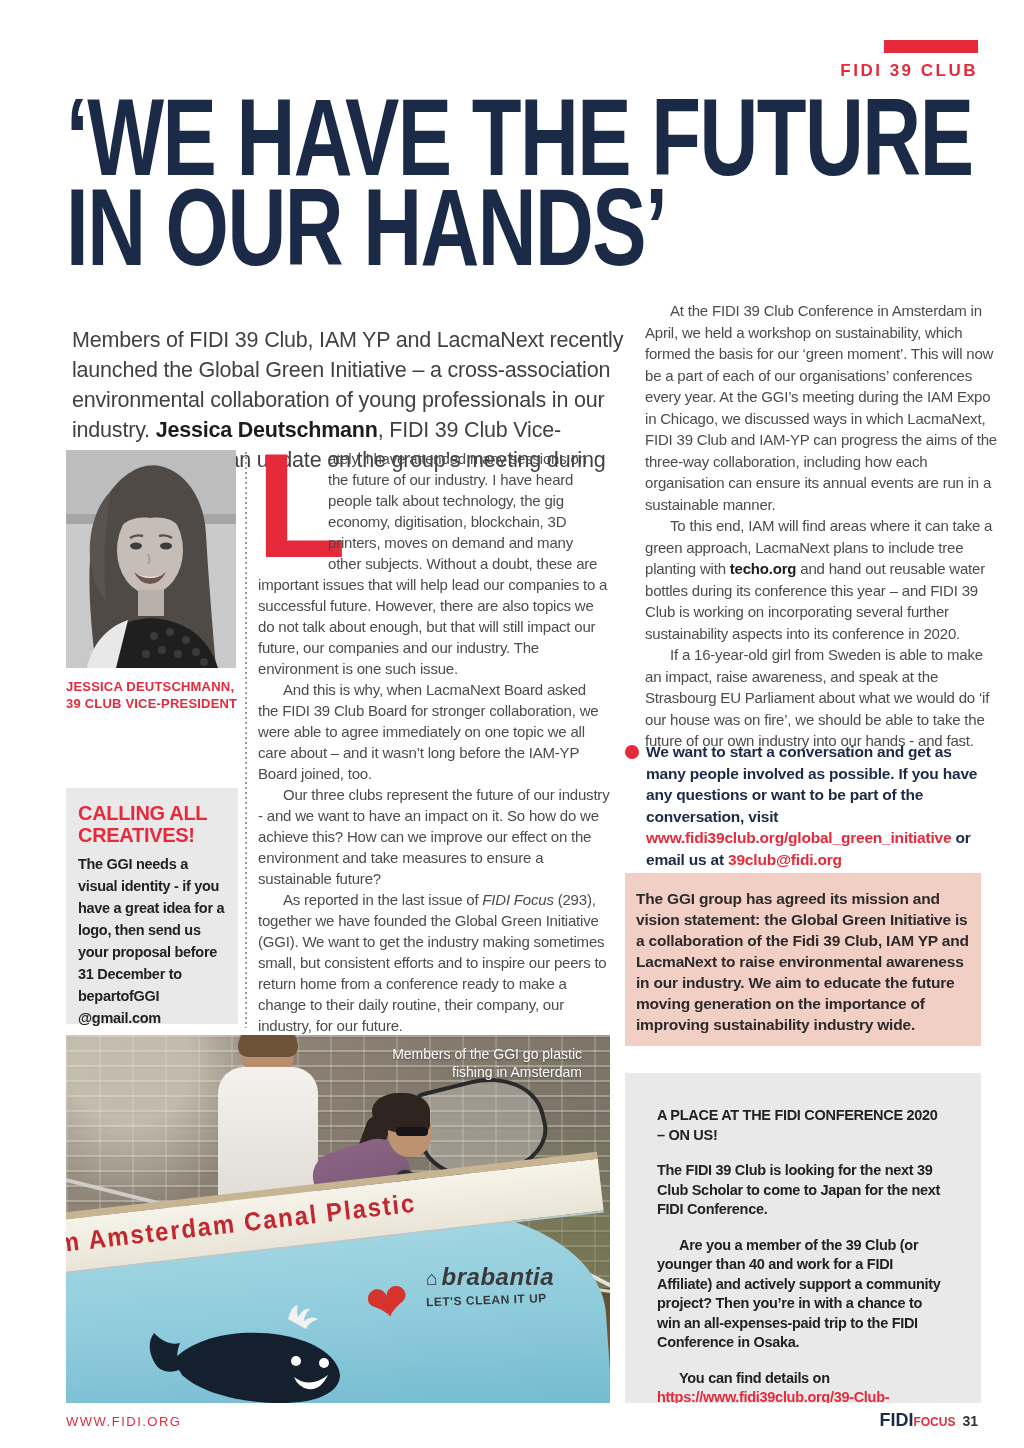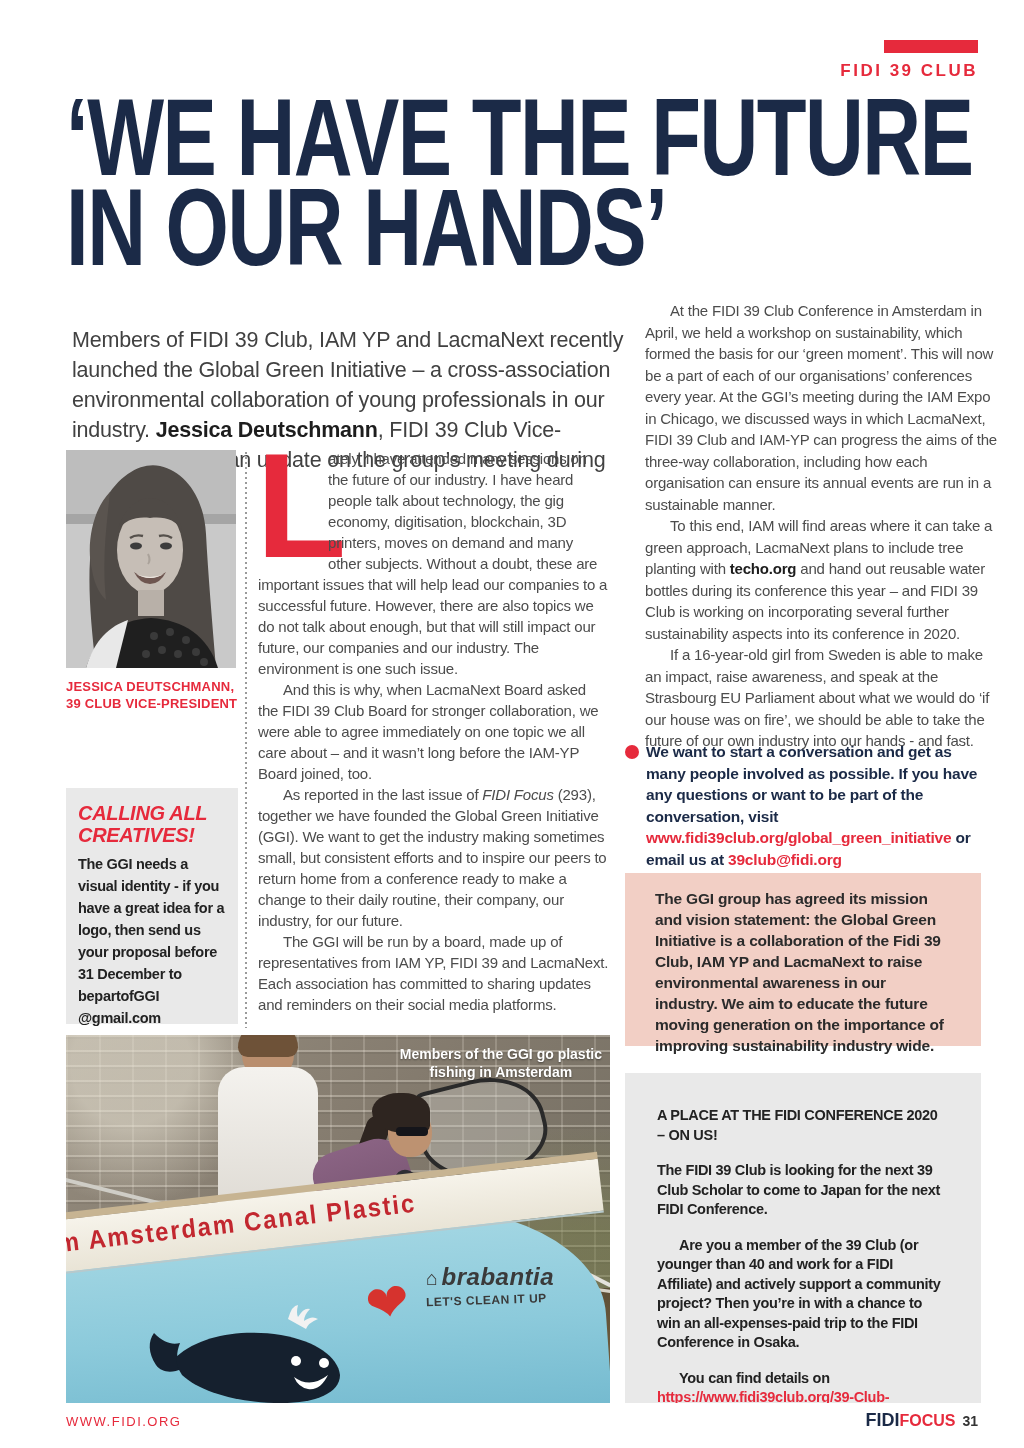--- a/index.html
+++ b/index.html
@@ -23,21 +23,21 @@
     font-size:110px;line-height:90px;letter-spacing:-2px;white-space:nowrap;
     transform:scaleX(0.74);transform-origin:0 0;
   }
   
   .intro{position:absolute;left:72px;top:303px;width:552px;font-size:21.5px;line-height:30px;color:#414141;letter-spacing:-0.2px;}
   .intro b{color:#1d1d1d;}
   
   .sidebar-photo{position:absolute;left:66px;top:450px;width:170px;height:218px;overflow:hidden;}
   .sidebar-caption{position:absolute;left:66px;top:678px;color:var(--red);font-weight:bold;font-size:13px;line-height:17px;letter-spacing:0.2px;}
   .creatives-box{position:absolute;left:66px;top:788px;width:172px;height:236px;background:var(--graybox);padding:14px 12px;box-sizing:border-box;}
-  .creatives-title{color:var(--red);font-weight:bold;font-size:20px;line-height:22px;margin:0 0 7px 0;letter-spacing:-0.3px;font-style:italic;}
+  .creatives-title{color:var(--red);font-weight:bold;font-size:20px;line-height:22px;margin:0 0 7px 0;letter-spacing:-0.3px;}
   .creatives-body{font-weight:bold;font-size:14.5px;line-height:22px;color:var(--dark);letter-spacing:-0.3px;margin:0;}
   
   .divider{position:absolute;left:245px;top:452px;height:576px;width:2px;
     background:repeating-linear-gradient(to bottom,#9a9a9a 0 2px,transparent 2px 5px);}
   
   .article{position:absolute;left:258px;top:448px;width:352px;font-size:15px;line-height:21px;color:var(--body);letter-spacing:-0.2px;}
   .article p{margin:0;}
   .indent{text-indent:25px;}
   .dropcap{
     float:left;color:var(--red);font-weight:bold;font-size:148px;line-height:104px;
@@ -49,39 +49,39 @@
   .right-col p{margin:0;}
   .right-col b{color:#1d1d1d;}
   .bullet-para{
     position:absolute;left:625px;top:741px;width:356px;box-sizing:border-box;
     padding-left:21px;font-weight:bold;color:var(--navy);font-size:15.5px;line-height:21.5px;letter-spacing:-0.2px;
   }
   .bullet-dot{position:absolute;left:0;top:4px;width:14px;height:14px;border-radius:50%;background:var(--red);}
   .red-link{color:var(--red);font-weight:bold;text-decoration:none;cursor:pointer;}
   .mission-box{
     position:absolute;left:625px;top:873px;width:356px;height:173px;background:var(--pinkbox);
-    padding:15px 30px;box-sizing:border-box;font-weight:bold;font-size:15.5px;line-height:21px;
+    padding:15px 11px;box-sizing:border-box;font-weight:bold;font-size:15.5px;line-height:21px;
     color:#2b2b2b;letter-spacing:-0.2px;
   }
   .scholar-box{position:absolute;left:625px;top:1073px;width:356px;height:330px;background:var(--graybox);padding:17px 16px;box-sizing:border-box;overflow:hidden;}
   .scholar-title{color:var(--red);font-weight:bold;font-size:23.5px;line-height:26px;letter-spacing:-0.5px;margin:0 0 10px 0;}
   .scholar-box p{font-weight:bold;font-size:14.5px;line-height:19.5px;color:var(--dark);letter-spacing:-0.3px;margin:16px;}
   .scholar-box .indent{text-indent:22px;}
   
   .photo{
     position:absolute;left:66px;top:1035px;width:544px;height:368px;overflow:hidden;
     background-color:#837b6f;
     background-image:
       radial-gradient(circle at 12% 8%, rgba(235,230,215,0.55) 0 60px, rgba(235,230,215,0) 140px),
       radial-gradient(circle at 95% 75%, rgba(120,128,70,0.45) 0 80px, rgba(120,128,70,0) 190px),
       repeating-linear-gradient(to bottom, rgba(235,228,216,0.35) 0 2px, rgba(0,0,0,0.06) 2px 4px, transparent 4px 15px),
       repeating-linear-gradient(to right, rgba(235,228,216,0.22) 0 2px, transparent 2px 33px),
       linear-gradient(135deg,#978e80 0%,#837a6d 45%,#6e6a5e 100%);
   }
-  .photo-caption{position:absolute;right:8px;top:10px;color:#ffffff;font-weight:bold;font-size:14px;line-height:18px;text-align:center;text-shadow:0 1px 2px rgba(0,0,0,0.45);z-index:9;}
+  .photo-caption{position:absolute;right:28px;top:10px;color:#ffffff;font-weight:normal;font-size:14px;line-height:18px;text-align:right;text-shadow:0 1px 2px rgba(0,0,0,0.45);z-index:9;}
   .water{position:absolute;right:0;bottom:0;width:170px;height:115px;background:linear-gradient(#5d4f36,#6e5c3e 60%,#4e4229);z-index:1;}
   .pole-left{position:absolute;left:-20px;top:138px;width:240px;height:4px;background:#cfcdc6;transform:rotate(14deg);transform-origin:0 0;z-index:2;}
   .man-torso{position:absolute;left:152px;top:32px;width:100px;height:155px;background:linear-gradient(#f4f2ee,#ddd9d2);border-radius:26px 26px 10px 10px;z-index:3;}
   .man-head{position:absolute;left:176px;top:-6px;width:52px;height:52px;border-radius:50%;background:#b98e6e;z-index:3;}
   .man-hair{position:absolute;left:172px;top:-12px;width:60px;height:34px;border-radius:30px 30px 12px 12px;background:#6e5238;z-index:4;}
   .man-jeans{position:absolute;left:156px;top:182px;width:92px;height:130px;background:linear-gradient(#5b7fa8,#46648c);border-radius:6px;z-index:3;}
   .woman-torso{position:absolute;left:256px;top:108px;width:96px;height:115px;background:linear-gradient(#8a6383,#6e4d68);border-radius:24px 30px 12px 12px;transform:rotate(-18deg);z-index:4;}
   .woman-head{position:absolute;left:322px;top:72px;width:44px;height:50px;border-radius:50% 50% 46% 46%;background:#bd9271;z-index:5;}
   .woman-hair{position:absolute;left:306px;top:58px;width:58px;height:40px;border-radius:50% 50% 20% 60%;background:#2e2520;z-index:5;}
   .woman-pony{position:absolute;left:296px;top:80px;width:24px;height:46px;border-radius:12px;background:#2e2520;transform:rotate(20deg);z-index:4;}
@@ -109,21 +109,21 @@
   .heart{position:absolute;left:300px;bottom:74px;font-size:52px;color:#d6332e;transform:rotate(-10deg);z-index:8;line-height:1;}
   .brab{position:absolute;left:360px;bottom:96px;z-index:8;color:#3a3a3a;}
   .brab-name{font-size:24px;font-weight:bold;letter-spacing:0.5px;font-style:italic;}
   .brab-logo{display:inline-block;font-size:20px;font-weight:bold;margin-right:3px;}
   .brab-tag{font-size:12px;font-weight:bold;letter-spacing:0.5px;margin-top:2px;transform:rotate(-2deg);}
   .rope{position:absolute;right:-4px;bottom:118px;width:120px;height:3px;background:#d8d4c8;transform:rotate(8deg);z-index:6;}
   
   .footer-left{position:absolute;left:66px;top:1414px;color:var(--red);font-weight:normal;font-size:13px;letter-spacing:1.5px;}
   .footer-right{position:absolute;right:46px;top:1410px;font-weight:bold;}
   .footer-right .fidi{color:var(--navy);font-size:18px;}
-  .footer-right .focus{color:var(--red);font-size:16px;margin-top:48px;}
+  .footer-right .focus{color:var(--red);font-size:12px;margin-top:48px;}
   .footer-right .pg{color:#333;font-size:14px;margin-left:7px;}
 </style>
 </head>
 <body>
 
 <div class="page">
 
   <div class="tag-bar"></div>
   <div class="tag-text">FIDI 39 CLUB</div>
   <div class="headline">
@@ -172,20 +172,21 @@
   <div class="creatives-box">
     <p class="creatives-title">CALLING ALL CREATIVES!</p>
     <p class="creatives-body">The GGI needs a visual identity - if you have a great idea for a logo, then send us your proposal before 31 December to bepartofGGI @gmail.com</p>
   </div>
 
   <div class="divider"></div>
 
   <div class="article">
     <p><span class="dropcap">L</span><span>ately, I have attended many sessions on the future of our industry. I have heard people talk about technology, the gig economy, digitisation, blockchain, 3D printers, moves on demand and many other subjects. Without a doubt, these are important issues that will help lead our companies to a successful future. However, there are also topics we do not talk about enough, but that will still impact our future, our companies and our industry. The environment is one such issue.</span></p>
     <p class="indent"><span>And this is why, when LacmaNext Board asked the FIDI 39 Club Board for stronger collaboration, we were able to agree immediately on one topic we all care about – and it wasn’t long before the IAM-YP Board joined, too.</span></p>
+    <p class="indent"><span>Our three clubs represent the future of our industry - and we want to have an impact on it. So how do we achieve this? How can we improve our effect on the environment and take measures to ensure a sustainable future?</span></p>
     <p class="indent"><span>As reported in the last issue of </span><span class="ital">FIDI Focus</span><span> (293), together we have founded the Global Green Initiative (GGI). We want to get the industry making sometimes small, but consistent efforts and to inspire our peers to return home from a conference ready to make a change to their daily routine, their company, our industry, for our future.</span></p>
     <p class="indent"><span>The GGI will be run by a board, made up of representatives from IAM YP, FIDI 39 and LacmaNext. Each association has committed to sharing updates and reminders on their social media platforms.</span></p>
   </div>
 
   <div class="right-col">
     <p class="indent"><span>At the FIDI 39 Club Conference in Amsterdam in April, we held a workshop on sustainability, which formed the basis for our ‘green moment’. This will now be a part of each of our organisations’ conferences every year. At the GGI’s meeting during the IAM Expo in Chicago, we discussed ways in which LacmaNext, FIDI 39 Club and IAM-YP can progress the aims of the three-way collaboration, including how each organisation can ensure its annual events are run in a sustainable manner.</span></p>
     <p class="indent"><span>To this end, IAM will find areas where it can take a green approach, LacmaNext plans to include tree planting with </span><b>techo.org</b><span> and hand out reusable water bottles during its conference this year – and FIDI 39 Club is working on incorporating several further sustainability aspects into its conference in 2020.</span></p>
     <p class="indent"><span>If a 16-year-old girl from Sweden is able to make an impact, raise awareness, and speak at the Strasbourg EU Parliament about what we would do ‘if our house was on fire’, we should be able to take the future of our own industry into our hands - and fast.</span></p>
   </div>
 

